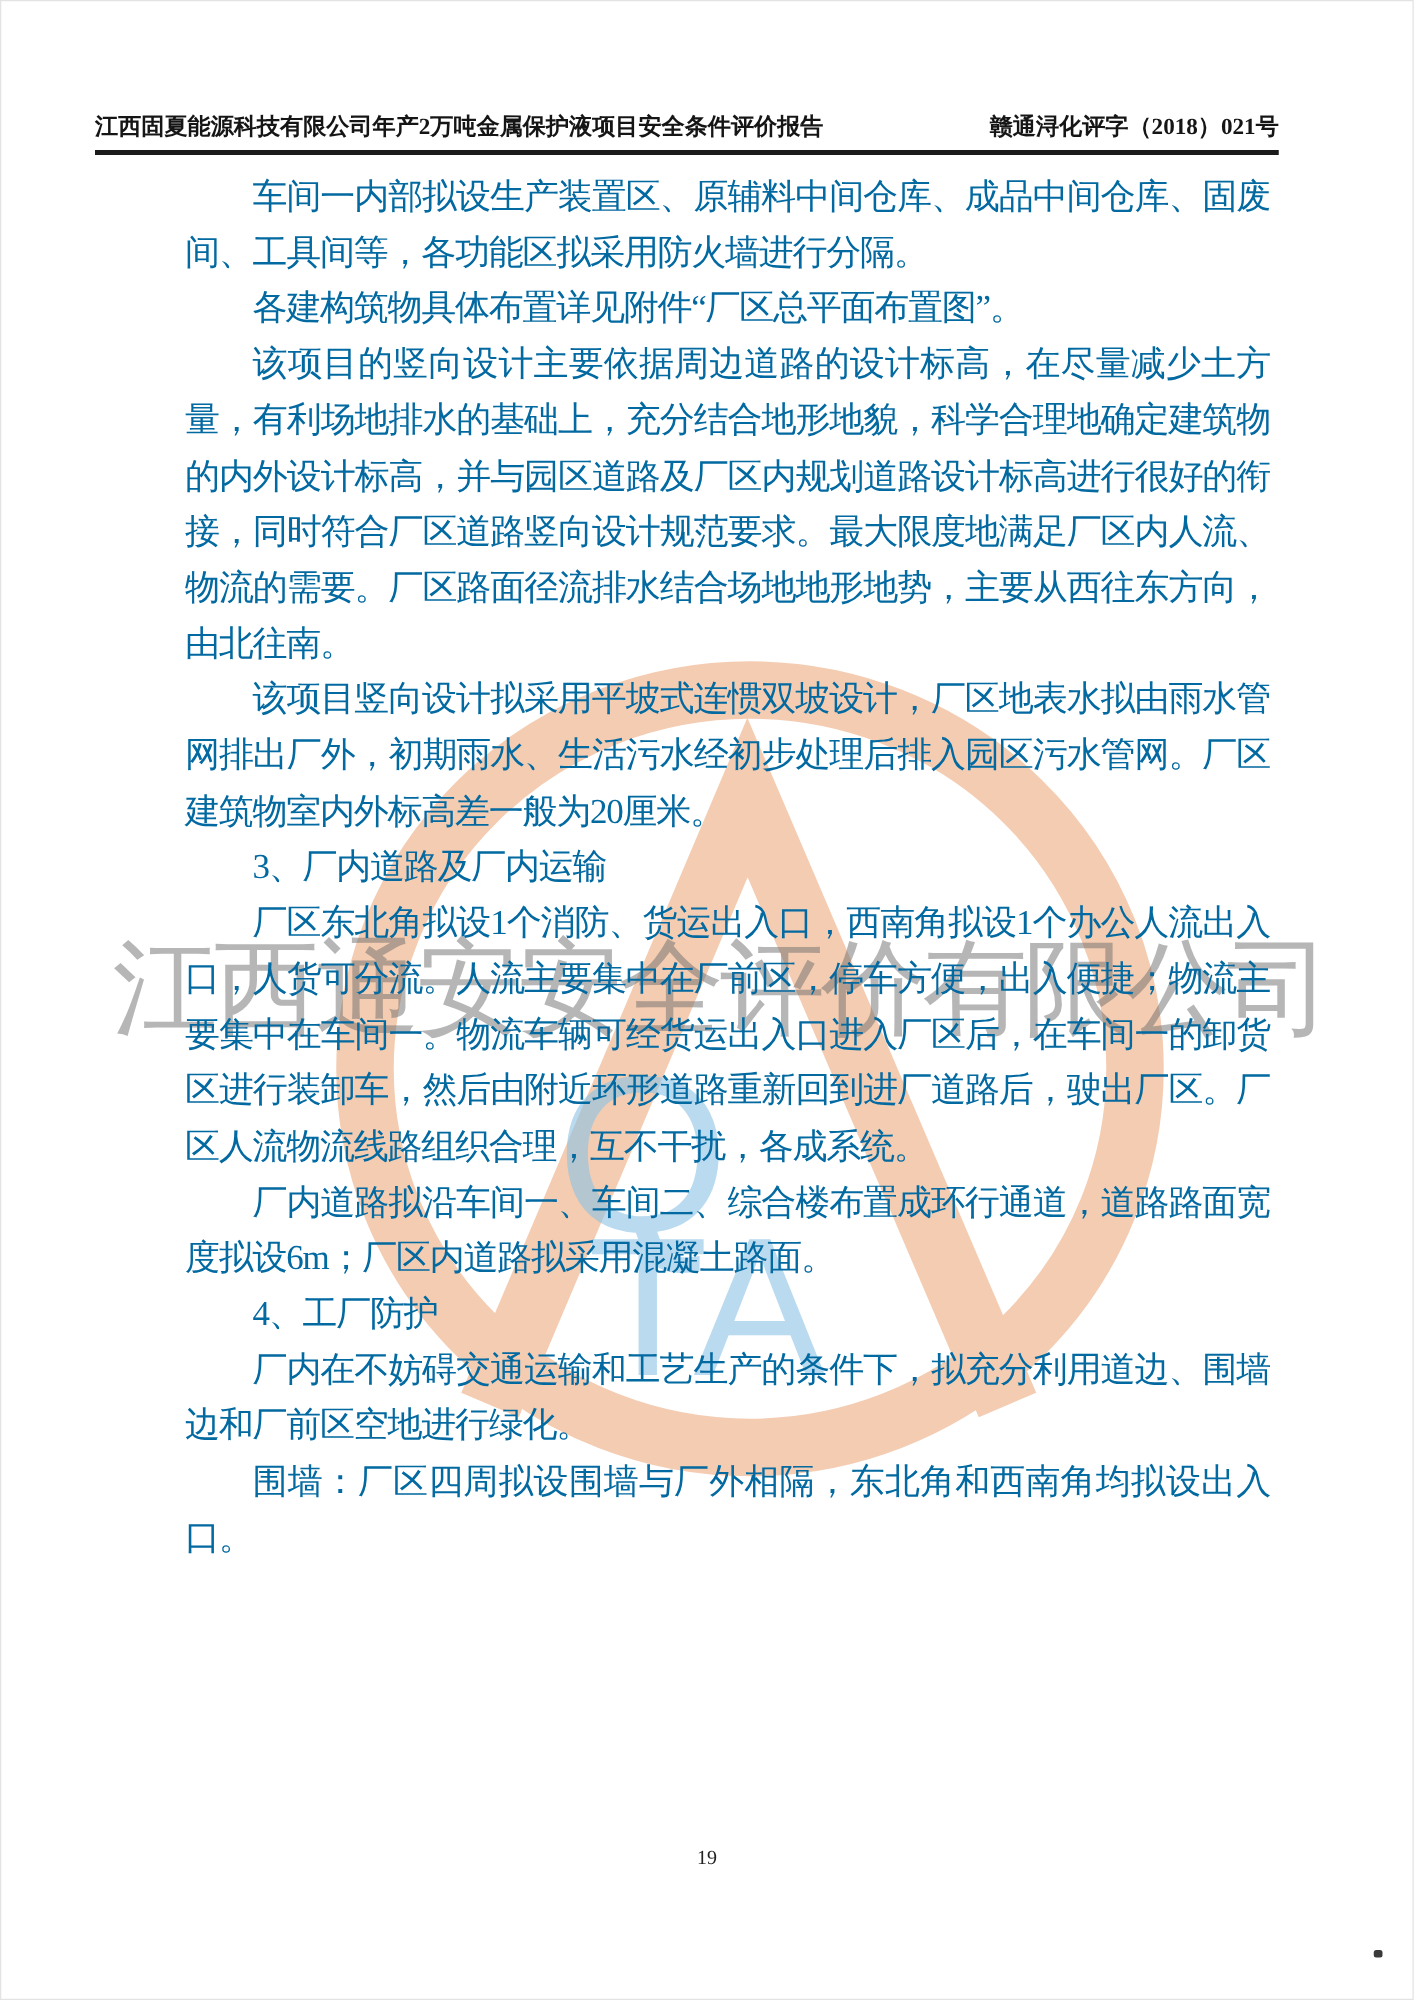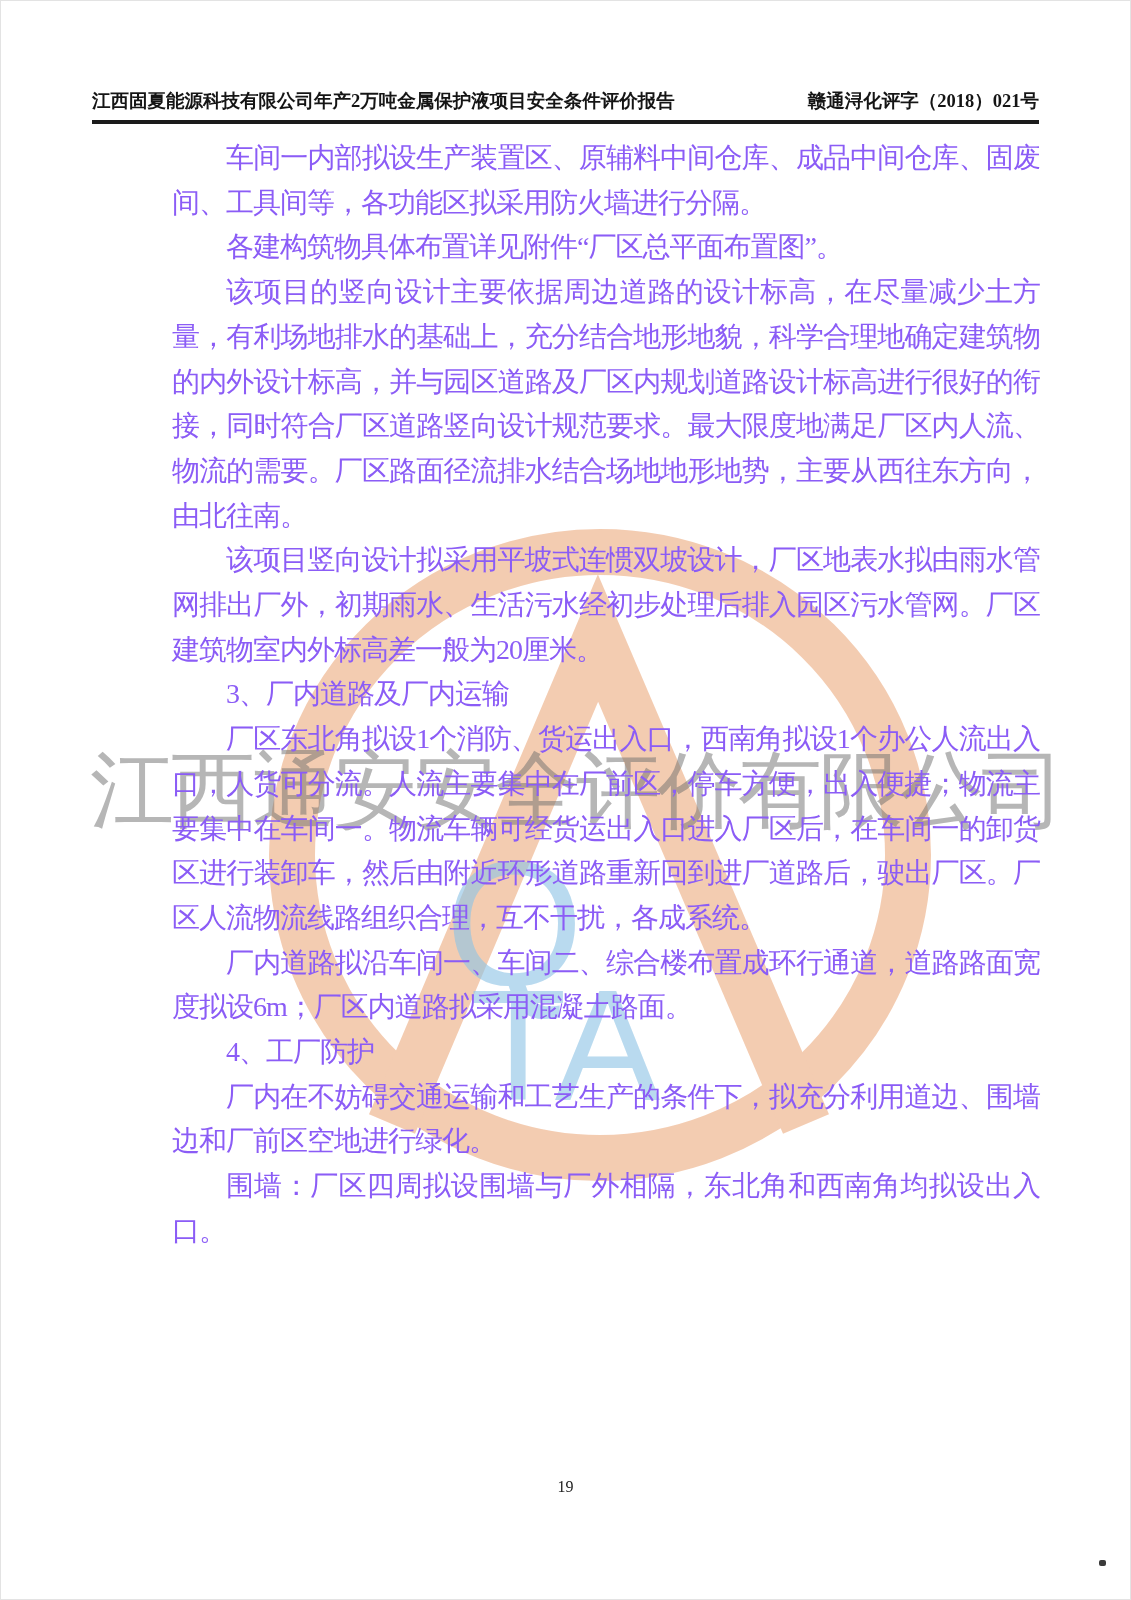--- a/index.html
+++ b/index.html
@@ -23,33 +23,32 @@
     font-family:"Liberation Sans", sans-serif;
     font-size:84px;line-height:1;
     letter-spacing:-3px;
     white-space:nowrap;
     color:rgba(110,110,110,0.50);
     pointer-events:none;
   }
 
   
   .header{
-    position:absolute;left:92px;top:88px;width:947px;z-index:2;
+    position:absolute;left:76px;top:88px;width:947px;z-index:2;
     display:flex;justify-content:space-between;align-items:flex-end;
     font-weight:bold;font-size:18.5px;color:#151515;
     padding-bottom:7px;
     border-bottom:4px solid #1b1b1b;
     white-space:nowrap;
   }
 
   
   .content{
     position:absolute;left:148px;top:136px;width:868px;z-index:2;
-    color:#8b5cf6;
-    margin-left:24px;
+    color:#0369a1;
   }
   .content p{
     margin:0;
     font-size:28px;
     line-height:44.7px;
     letter-spacing:-1px;
     text-align:justify;
     text-indent:54px;
   }
 

